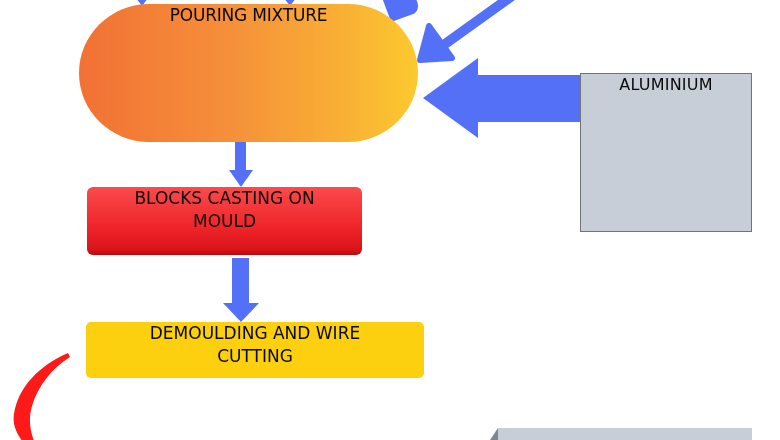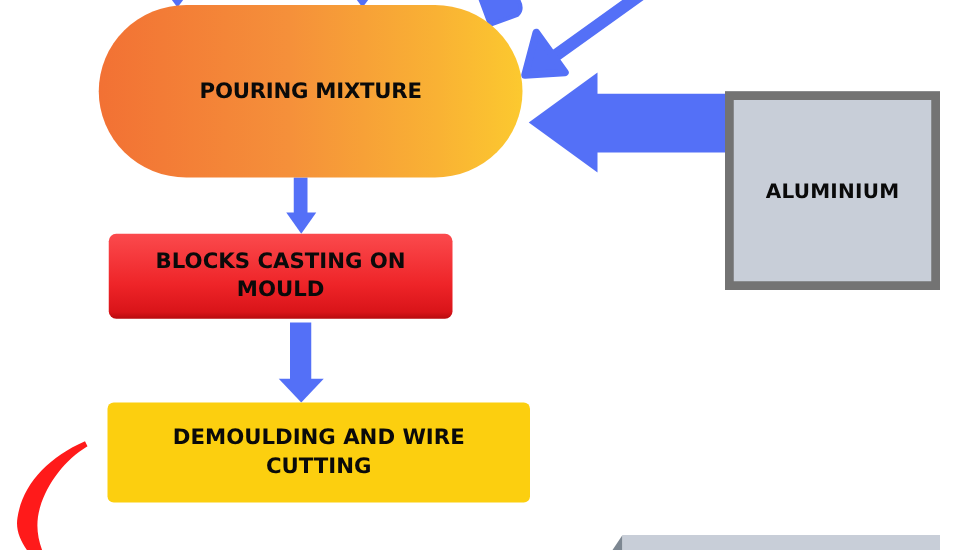--- a/index.html
+++ b/index.html
@@ -17,24 +17,24 @@
     #diagram {
       position: absolute;
       left: 0;
       top: 0;
       width: 780px;
       height: 440px;
     }
     .node {
       position: absolute;
       display: flex;
-      align-items: center;
+      align-items: flex-start;
       justify-content: center;
       text-align: center;
-      font-weight: bold;
+      font-weight: normal;
       color: #0a0a0a;
       box-sizing: border-box;
       line-height: 1.35;
     }
     .pour {
       left: 79px;
       top: 4px;
       width: 339px;
       height: 138px;
       border-radius: 70px / 69px;
@@ -49,33 +49,33 @@
       height: 68px;
       border-radius: 6px;
       background: linear-gradient(180deg, #fb4a4d 0%, #ee2428 60%, #d91419 92%, #b80a0e 100%);
       font-size: 17px;
       padding: 0 30px;
     }
     .demould {
       left: 86px;
       top: 322px;
       width: 338px;
-      height: 80px;
+      height: 56px;
       border-radius: 5px;
       background: #fccf0f;
       font-size: 17px;
       padding: 0 24px;
     }
     .alu {
       left: 580px;
       top: 73px;
       width: 172px;
       height: 159px;
       background: #c8ced8;
-      border: 7px solid #737373;
+      border: 1px solid #737373;
       font-size: 16px;
       letter-spacing: 0.2px;
     }
     .bottom-box {
       position: absolute;
       left: 498px;
       top: 428px;
       width: 254px;
       height: 20px;
       background: #c8ced8;

